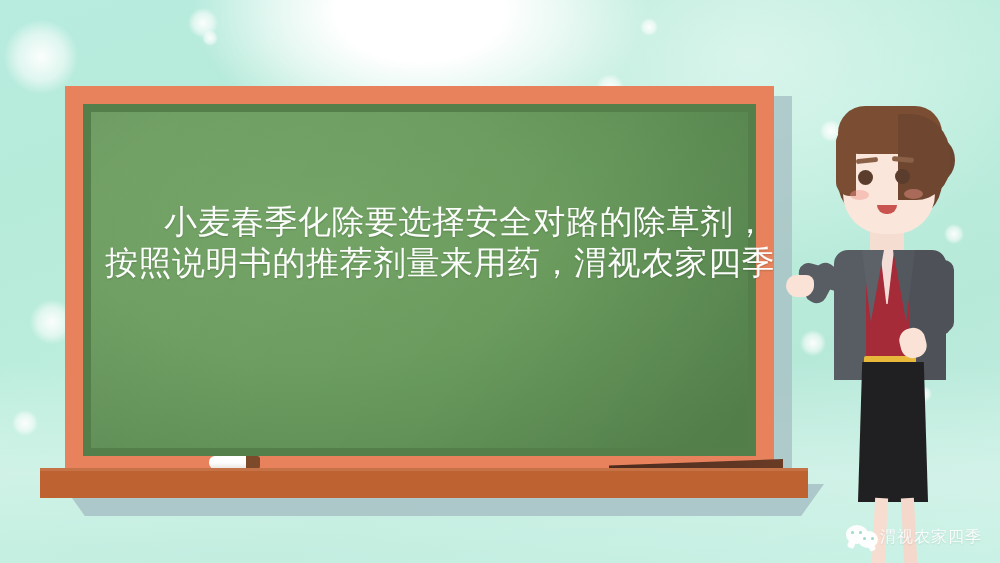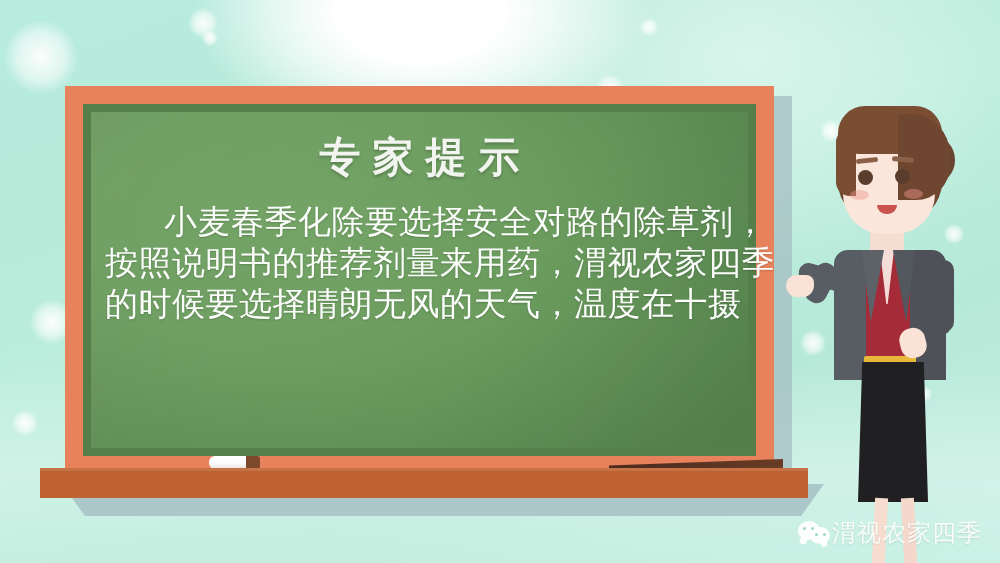--- a/index.html
+++ b/index.html
@@ -183,21 +183,21 @@
   .leg-l       { left: 93px;  top: 398px; width: 13px;  height: 82px;  background: #f7ddd0; border-radius: 0 0 6px 6px; transform: rotate(3deg); }
   .leg-r       { left: 123px; top: 398px; width: 13px;  height: 82px;  background: #f3d8cb; border-radius: 0 0 6px 6px; transform: rotate(-3deg); }
 
   
   .watermark {
     position: absolute;
     right: 18px; bottom: 14px;
     display: flex;
     align-items: center;
     color: rgba(255,255,255,0.88);
-    font-size: 24px;
+    font-size: 16px;
     letter-spacing: 1px;
     text-shadow: 0 1px 2px rgba(0,0,0,0.10);
   }
   .wechat-icon { position: relative; width: 34px; height: 24px; }
   .wc-b1 {
     position: absolute; left: 0; top: 0;
     width: 22px; height: 19px; border-radius: 50%;
     background: rgba(255,255,255,0.92);
   }
   .wc-b1::after {
@@ -241,26 +241,24 @@
 
   <div class="board-shadow"></div>
   <div class="ledge-shadow"></div>
 
   <div class="board-frame"></div>
   <div class="board-inner-dark"></div>
 
   <div class="board-face">
     <div class="board-gloss"></div>
 
-    <div class="board-title">专家提示</div>
 
     <div class="board-body">
       <div class="line indent">小麦春季化除要选择安全对路的除草剂，</div>
       <div class="line">按照说明书的推荐剂量来用药，渭视农家四季</div>
-      <div class="line">的时候要选择晴朗无风的天气，温度在十摄</div>
     </div>
   </div>
 
   <div class="chalk"></div>
   <div class="chalk-tip"></div>
   <div class="pointer"></div>
 
   <div class="ledge"></div>
   <div class="ledge-top-edge"></div>
 

